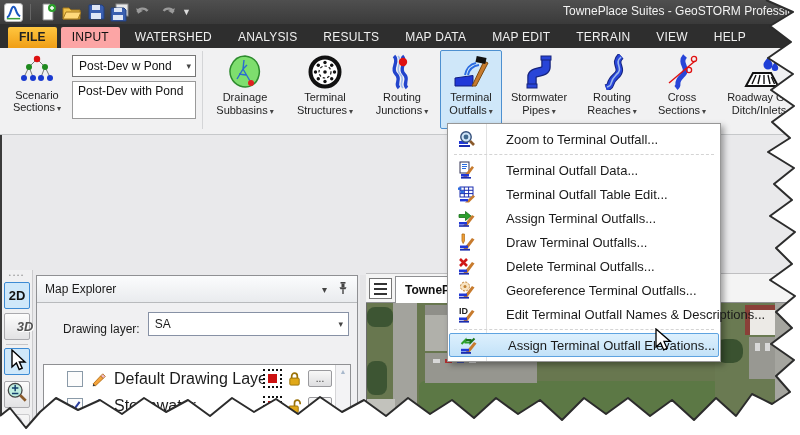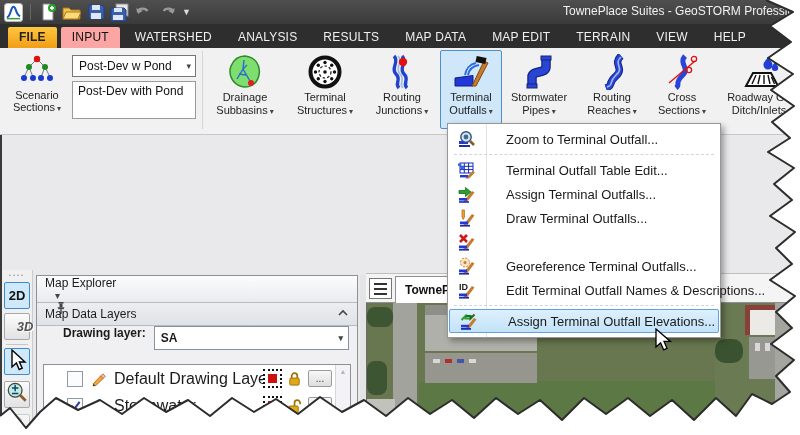--- a/index.html
+++ b/index.html
@@ -59,27 +59,27 @@
         background:linear-gradient(#fcfcfc,#e2e2e4);display:flex;align-items:center;justify-content:center;
         font-weight:bold;font-size:13px;color:#111;box-sizing:border-box;}
   .tbtn.active{background:#cfe8fa;border-color:#3d8bd4;}
   .tbtn.disabled{opacity:.5;}
   .tbtn .t3d{font-style:italic;color:#555;text-shadow:1px 1px 0 #fff;}
   .tsep{position:absolute;left:4px;width:22px;height:1px;background:#c6c6c8;}
   
   #mex{position:absolute;left:36px;top:140px;width:322px;height:295px;background:#f0f0f2;
        border:1px solid #8f9093;box-sizing:border-box;}
   #mex-head{height:26px;background:linear-gradient(#fbfcfd,#e9ebee);border-bottom:1px solid #b8babd;
-            display:flex;font-size:12px;color:#1b1b1b;padding:0 8px;flex-direction:column;}
+            display:flex;align-items:center;font-size:12px;color:#1b1b1b;padding:0 8px;}
   #mex-head .sp{flex:1;}
   #mex-head .hico{color:#444;font-size:10px;margin-left:10px;}
   #mex-sect{height:22px;background:linear-gradient(#eceef1,#dfe2e6);border-bottom:1px solid #b8babd;
             display:flex;align-items:center;font-size:12px;color:#1b1b1b;padding:0 8px;}
   #mex-sect .sp{flex:1;}
-  #drawrow{height:33px;display:flex;align-items:flex-start;font-size:12px;color:#1b1b1b;padding:0 8px 0 26px;font-weight:bold;}
+  #drawrow{height:33px;display:flex;align-items:flex-end;font-size:12px;color:#1b1b1b;padding:0 8px 0 26px;}
   #draw-combo{flex:1;height:22px;margin-left:8px;background:#fff;border:1px solid #8791a5;
               display:flex;align-items:center;padding-left:6px;position:relative;font-size:12px;}
   #draw-combo .cbx-arrow{position:absolute;right:5px;font-size:9px;color:#444;}
   #layerbox{position:absolute;left:6px;top:88px;right:6px;bottom:0;background:#fff;
             border:1px solid #8f9093;overflow:hidden;}
   .lrow{height:27px;display:flex;align-items:center;padding-left:8px;}
   .lrow .exp{width:15px;display:flex;align-items:center;}
   .cb{width:14px;height:14px;border:1px solid #8a9aa8;background:#fcfcfc;display:flex;
       align-items:center;justify-content:center;margin-right:7px;flex:none;}
   .licon{width:17px;height:17px;margin-right:7px;flex:none;display:flex;align-items:center;justify-content:center;}
@@ -380,29 +380,20 @@
           <span class="hico">▾</span>
           <span class="hico">
             <svg width="12" height="14" viewBox="0 0 12 14">
                 <rect x="3.5" y="1" width="5" height="1.6" fill="#444"></rect>
                 <rect x="4.5" y="2.6" width="3" height="3.6" fill="#444"></rect>
                 <path d="M2.5,6.2 h7 l-1,2 h-5 Z" fill="#444"></path>
                 <line x1="6" y1="8.2" x2="6" y2="13" stroke="#444" stroke-width="1.4"></line>
               </svg>
           </span>
         </div>
-        <div id="mex-sect">
-          <span>Map Data Layers</span>
-          <span class="sp"></span>
-          <span class="hico">
-            <svg width="12" height="10" viewBox="0 0 12 10">
-                <path d="M2,7 L6,3 L10,7" stroke="#444" stroke-width="1.6" fill="none"></path>
-              </svg>
-          </span>
-        </div>
         <div id="drawrow">
           <span>Drawing layer:</span>
           <div id="draw-combo">
             <span>SA</span>
             <span class="cbx-arrow">▾</span>
           </div>
         </div>
         <div id="layerbox">
           <div id="layer-rows">
               <div class="lrow">
@@ -521,20 +512,32 @@
               <circle cx="8" cy="7" r="2.4" fill="#40688e"></circle>
               <line x1="12" y1="11" x2="16" y2="15" stroke="#8a5a2a" stroke-width="2.6"></line>
             </svg>
           </span>
           <span class="mlabel">Zoom to Terminal Outfall...</span>
         </div>
         <div class="msep"></div>
         <div class="mitem">
           <span class="mic">
             <svg width="18" height="18" viewBox="0 0 18 18">
+              <rect x="2" y="1" width="9" height="11" fill="#fff" stroke="#335"></rect>
+              <path d="M4,3.5 h5 M4,5.5 h5 M4,7.5 h4" stroke="#2b6be0" stroke-width="1"></path>
+              <path d="M14,5 L16,6.5 L9,16 L5,16 Z" fill="#c77b2e"></path>
+              <rect x="3" y="13" width="8" height="2.6" fill="#2038d8"></rect>
+              <rect x="3" y="16" width="10" height="1.6" fill="#1a2cb0"></rect>
+            </svg>
+          </span>
+          <span class="mlabel">Terminal Outfall Data...</span>
+        </div>
+        <div class="mitem">
+          <span class="mic">
+            <svg width="18" height="18" viewBox="0 0 18 18">
               <rect x="2" y="2" width="13" height="10" fill="#fff" stroke="#1a2cb0"></rect>
               <path d="M2,5.3 h13 M2,8.6 h13 M6.3,2 v10 M10.6,2 v10" stroke="#1a2cb0"></path>
               <rect x="2.5" y="5.8" width="3.4" height="2.4" fill="#2b6be0"></rect>
               <rect x="11,1" y="2.5" width="3.4" height="2.4" fill="#2b6be0"></rect>
               <path d="M15,10 L17,11.5 L11,17.5 L7,17.5 Z" fill="#c77b2e"></path>
               <rect x="2" y="14" width="8" height="2.4" fill="#2038d8"></rect>
             </svg>
           </span>
           <span class="mlabel">Terminal Outfall Table Edit...</span>
         </div>
@@ -562,20 +565,21 @@
         </div>
         <div class="mitem">
           <span class="mic">
             <svg width="18" height="18" viewBox="0 0 18 18">
               <path d="M2,2 L9,9 M9,2 L2,9" stroke="#d01818" stroke-width="2.6"></path>
               <path d="M14,5 L16.5,6.5 L9,16.5 L5,16.5 Z" fill="#c77b2e"></path>
               <rect x="1" y="12.5" width="8" height="2.6" fill="#2038d8"></rect>
               <rect x="1" y="15.8" width="10" height="1.8" fill="#1a2cb0"></rect>
             </svg>
           </span>
+          <span class="mlabel">Delete Terminal Outfalls...</span>
         </div>
         <div class="mitem">
           <span class="mic">
             <svg width="18" height="18" viewBox="0 0 18 18">
               <circle cx="7" cy="5.5" r="4.5" fill="#f8e3c2" stroke="#c08030" stroke-dasharray="2,1.5"></circle>
               <circle cx="7" cy="5.5" r="1.5" fill="#c08030"></circle>
               <path d="M14,5 L16.5,6.5 L9,16.5 L5,16.5 Z" fill="#c77b2e"></path>
               <rect x="1" y="12.5" width="8" height="2.6" fill="#2038d8"></rect>
               <rect x="1" y="15.8" width="10" height="1.8" fill="#1a2cb0"></rect>
             </svg>

